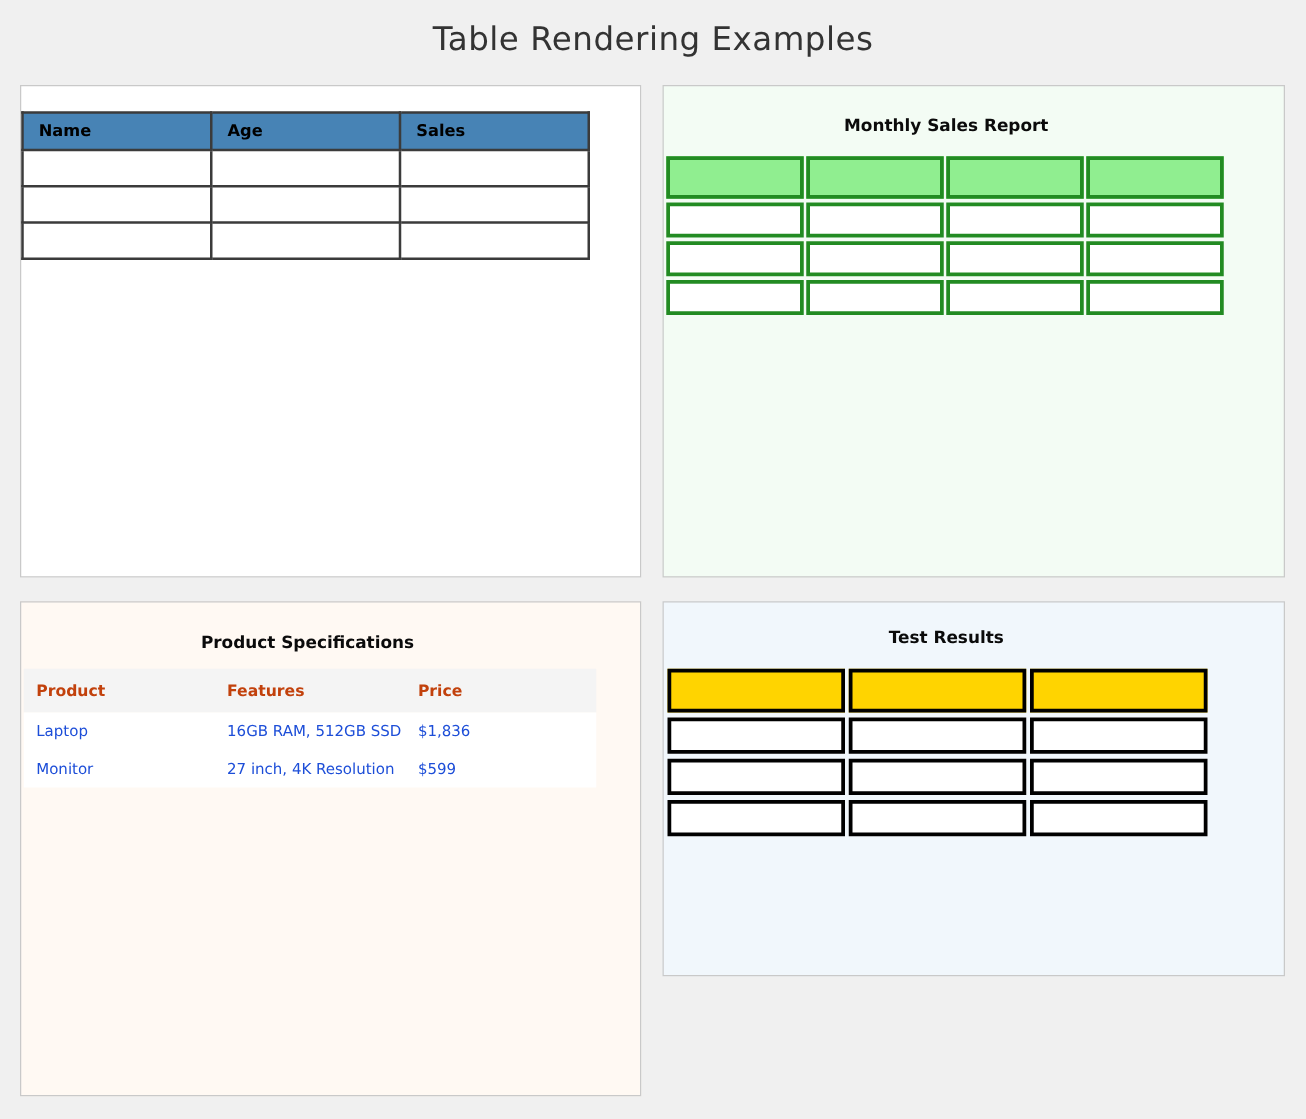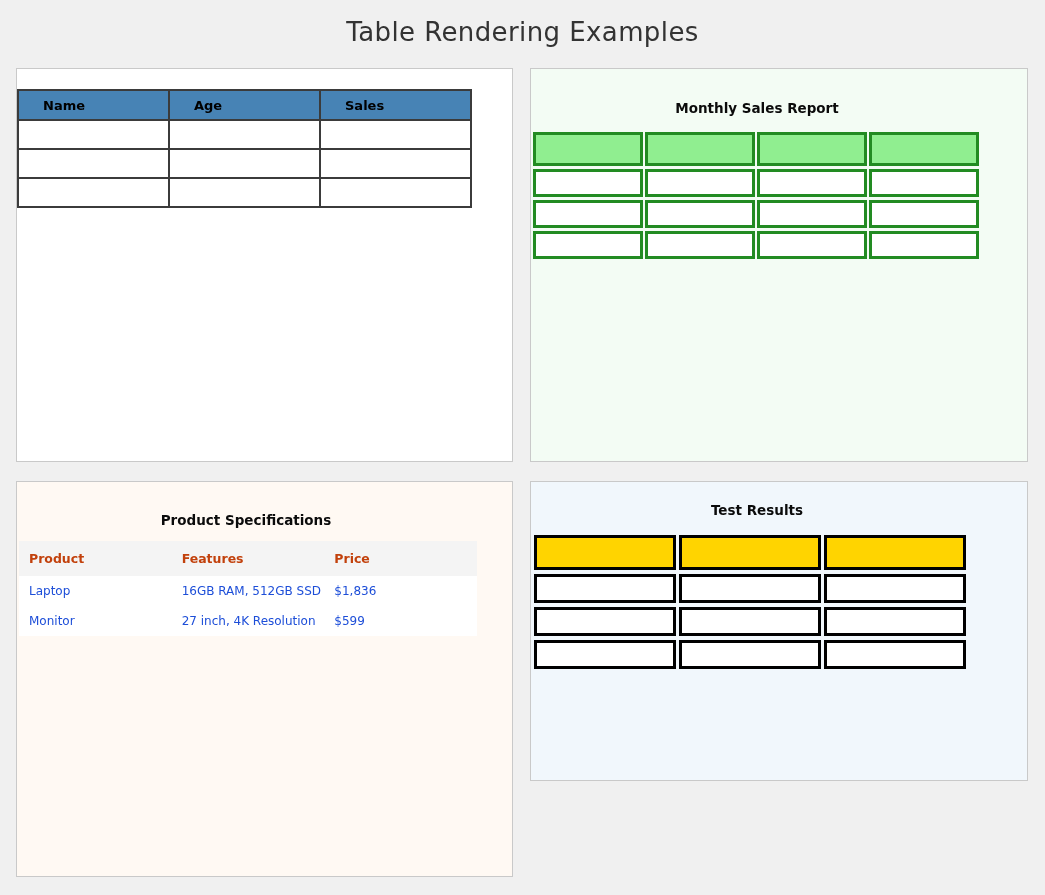--- a/index.html
+++ b/index.html
@@ -17,22 +17,22 @@
     font-weight:normal;
     color:#333;
     letter-spacing:0.4px;
   }
   .panel {
     position:absolute;
     border:1px solid #c9c9c9;
     background:#fff;
   }
   #panel-basic   { left:16px;  top:68px;  width:497px; height:394px; }
-  #panel-sales   { left:530px; top:68px;  width:498px; height:394px; padding-top:31px; }
-  #panel-specs   { left:16px;  top:481px; width:497px; height:396px; padding-top:30px; }
+  #panel-sales   { left:530px; top:68px;  width:498px; height:394px; padding-top:24px; }
+  #panel-specs   { left:16px;  top:481px; width:497px; height:396px; padding-top:24px; }
   #panel-tests   { left:530px; top:481px; width:498px; height:300px; padding-top:20px; }
 
   .panel-title {
     font-size:13.5px;
     font-weight:bold;
     color:#0b0b0b;
     text-align:center;
     line-height:16px;
     margin-bottom:13px;
   }
@@ -51,21 +51,21 @@
     border:2px solid var(--border,#3b3b3b);
     width:151px;
   }
   table.basic th {
     background:var(--hdr-bg,#4783B5);
     height:30px;
     font-size:13px;
     font-weight:bold;
     color:#000;
     text-align:left;
-    padding-left:24px;
+    padding-left:12px;
   }
   table.basic td { height:29px; background:#fff; }
 
   
   table.sales {
     border-collapse:separate;
     border-spacing:2px 3px;
     margin-left:0;
   }
   table.sales th, table.sales td {

